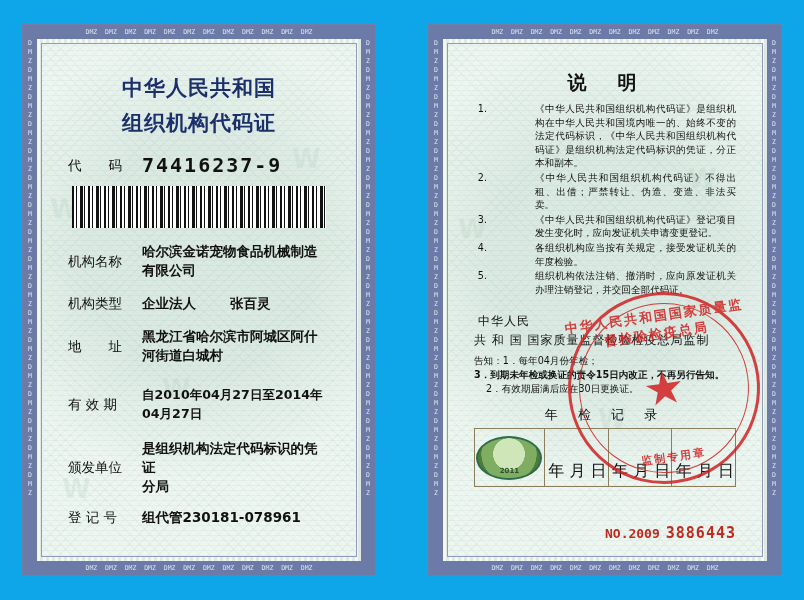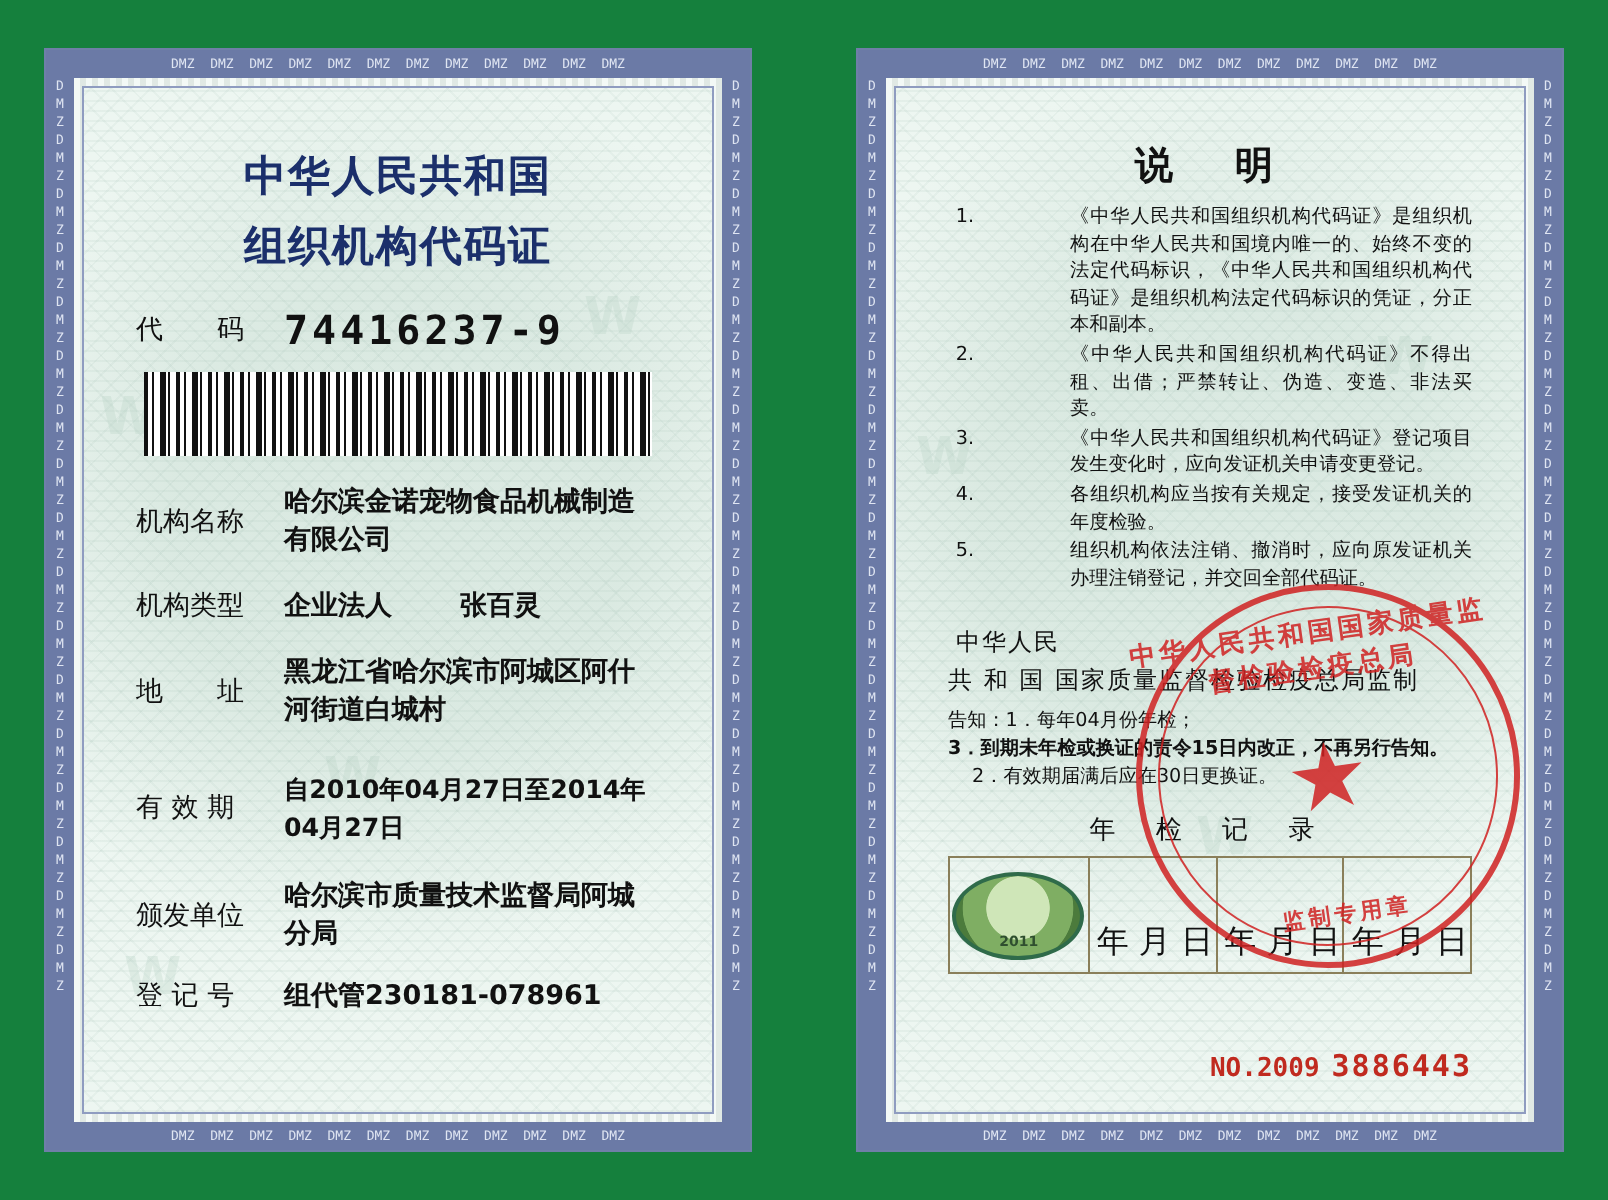--- a/index.html
+++ b/index.html
@@ -1,17 +1,17 @@
 <!DOCTYPE html>
 <html><head>
 <meta charset="utf-8">
 <style>
   html,body{margin:0;padding:0;background:#ffffff;}
   body{width:804px;height:600px;font-family:"DejaVu Sans","Liberation Sans",sans-serif;overflow:hidden;}
-  .page{position:relative;width:804px;height:600px;background:#15803d;}
+  .page{position:relative;width:804px;height:600px;background:#0ea5e9;}
 
   .cert{
     position:absolute;top:24px;width:354px;height:552px;
     background:#eef7f2;
     border:1px solid #6f7fa8;
     box-sizing:border-box;
   }
   .cert.left{left:22px;}
   .cert.right{left:428px;}
 
@@ -215,21 +215,21 @@
         </div>
 
         <div class="row" style="margin-top:20px;">
           <div class="lbl">有 效 期</div>
           <div class="val" style="font-size:12.6px;">自2010年04月27日至2014年04月27日</div>
         </div>
 
         <div class="row" style="margin-top:16px;">
           <div class="lbl">颁发单位</div>
           <div class="val two-line">
-            <div>哈尔滨市质量技术监督局阿城</div>
+            <div>是组织机构法定代码标识的凭证</div>
             <div>分局</div>
           </div>
         </div>
 
         <div class="row" style="margin-top:12px;">
           <div class="lbl">登 记 号</div>
           <div class="val">组代管230181-078961</div>
         </div>
       </div>
     </div>

